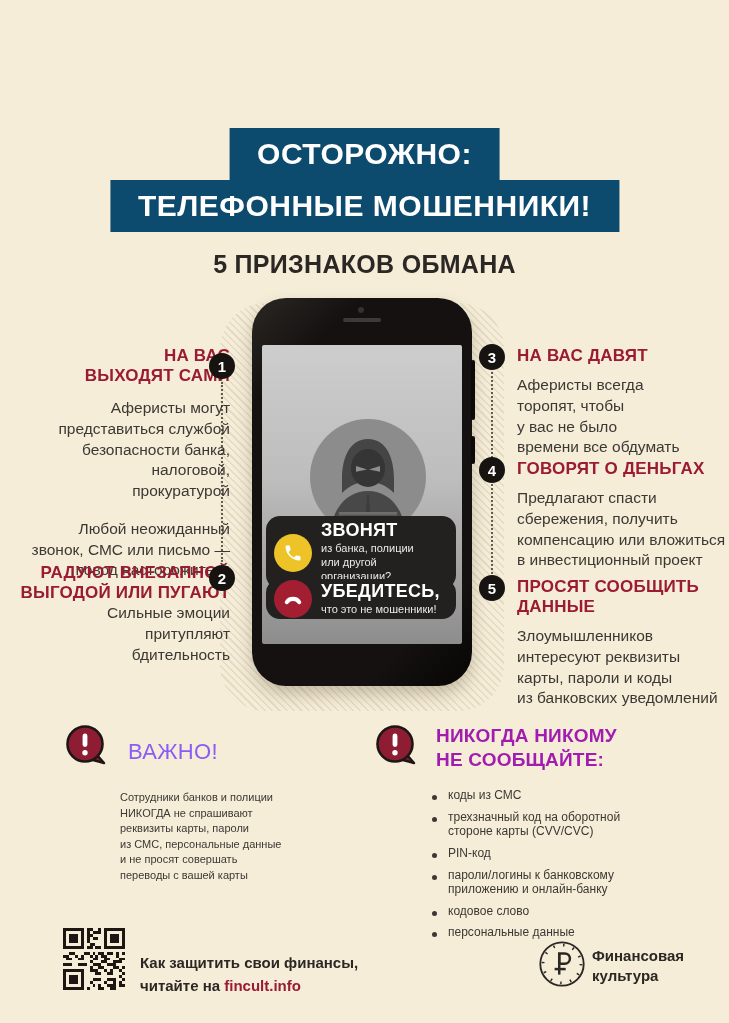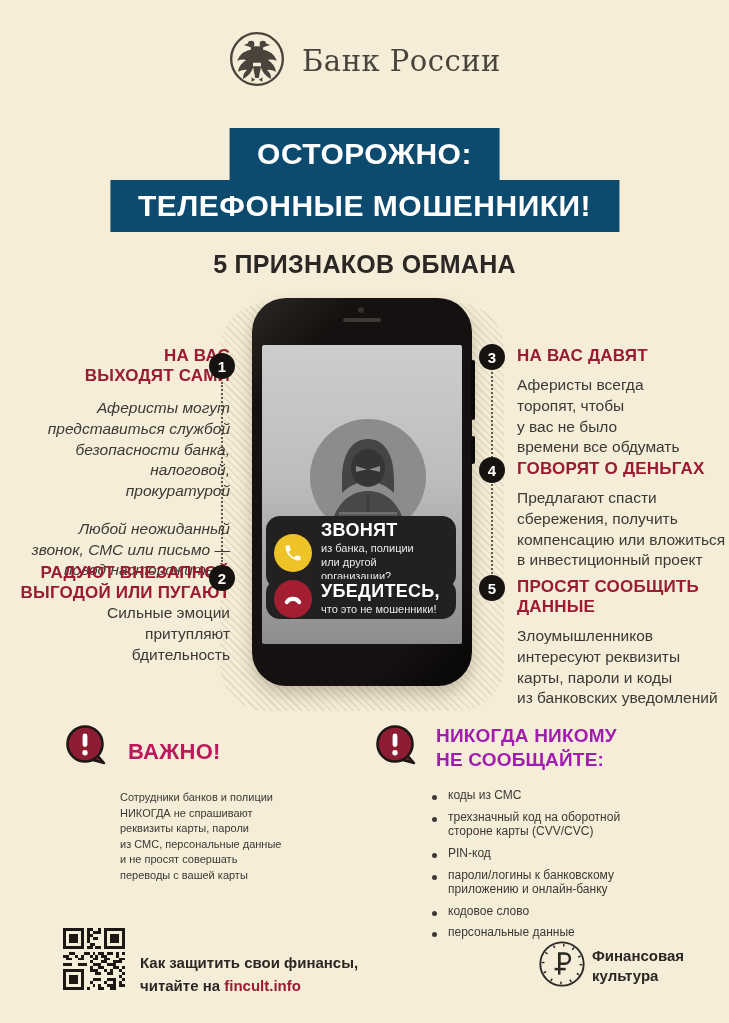--- a/index.html
+++ b/index.html
@@ -69,21 +69,21 @@
   .circ.yellow{background:#eec327;}
   .circ.red{background:#a41e31;}
   .bubble-title{font-weight:700; font-size:18px; line-height:1.05; letter-spacing:.3px;}
   .bubble-sub{font-size:11px; line-height:1.25; color:#e9e9e9; margin-top:2px;}
 
   
   .sign-title{color:#9a1b32; font-weight:700; font-size:17px; line-height:1.18; letter-spacing:.2px;}
   .sign-body{font-size:15.5px; line-height:1.34; color:#3c3834;}
   .left-item{text-align:right;}
   .item1{left:30px; top:346px; width:200px;}
-  .item1 .sign-body{margin-top:12px;font-style:italic;}
+  .item1 .sign-body{margin-top:12px;}
   .item1 .second{margin-top:17px;}
   .item2{left:15px; top:563px; width:215px;}
   .item2 .sign-body{}
   .badge{
     width:26px; height:26px; border-radius:50%; background:#171310; color:#fff;
     font-weight:700; font-size:15px; display:flex; align-items:center; justify-content:center;
     z-index:3;
   }
   .badge1{left:209px; top:353px;}
   .badge2{left:209px; top:565px;}
@@ -95,21 +95,21 @@
   .conn-right{left:491px; top:372px; height:202px;}
   .right-item{width:215px;}
   .item3{left:517px; top:346px;}
   .item4{left:517px; top:459px;}
   .item5{left:517px; top:577px;}
   .right-item .sign-body{margin-top:9px;}
 
   
   .warn-head{display:flex; align-items:center;}
   .important{left:62px; top:722px; width:300px;}
-  .important .warn-title{font-size:22px; font-weight:700; color:#be185d; margin-left:18px; margin-top:8px; letter-spacing:.3px;}
+  .important .warn-title{font-size:22px; font-weight:400; color:#8b5cf6; margin-left:18px; margin-top:8px; letter-spacing:.3px;}
   .important .warn-body{margin-left:58px; margin-top:16px; font-size:11px; line-height:1.42;}
   .never{left:372px; top:722px; width:330px;}
   .never .warn-title{font-size:19px; font-weight:700; color:#a21caf; margin-left:16px; line-height:1.25; letter-spacing:.2px;}
   .never-list{margin:14px 0 0 58px; padding:0; list-style:none;}
   .never-list li{
     position:relative; padding-left:18px; font-size:12px; line-height:1.22;
     margin-bottom:7px; color:#3c3834;
   }
   .never-list li::before{
     content:""; position:absolute; left:2px; top:7px; width:5px; height:5px;
@@ -121,40 +121,20 @@
   .footer-text{left:140px; top:952px; font-size:15px; font-weight:700; color:#2b2724; line-height:1.5;}
   .fincult-link{color:#9a1b32; cursor:pointer;}
   .fk-logo{left:538px; top:940px;}
   .fk-name{left:592px; top:946px; font-size:15px; font-weight:700; color:#2b2724; line-height:1.35;}
 </style>
 </head>
 <body>
 
 <div class="poster">
 
-  <div class="abs brand-row">
-    <span>
-      <svg width="58" height="58" viewBox="0 0 64 64">
-        <circle cx="32" cy="32" r="28.5" fill="none" stroke="#4a433c" stroke-width="2.6"></circle>
-        <g fill="#4a433c">
-          <circle cx="25.5" cy="15.5" r="3.6"></circle>
-          <circle cx="38.5" cy="15.5" r="3.6"></circle>
-          <path d="M22.5 14.5 L17.5 16.5 L22.5 18.2 Z"></path>
-          <path d="M41.5 14.5 L46.5 16.5 L41.5 18.2 Z"></path>
-          <path d="M25 18 L39 18 L37 36 L27 36 Z"></path>
-          <path d="M28 21 Q14 23 10 34 Q16 32 20 33 Q12 38 11 46 Q17 43 21 44 Q16 48 16.5 54 Q25 50 27.5 42 Z"></path>
-          <path d="M36 21 Q50 23 54 34 Q48 32 44 33 Q52 38 53 46 Q47 43 43 44 Q48 48 47.5 54 Q39 50 36.5 42 Z"></path>
-          <path d="M27.5 40 L36.5 40 L34 53 L30 53 Z"></path>
-          <path d="M26 52 L30 55 L26 57 Z"></path>
-          <path d="M38 52 L34 55 L38 57 Z"></path>
-        </g>
-      </svg>
-    </span>
-    <span class="bank-name">Банк России</span>
-  </div>
 
   <div class="abs banner-box banner-line1">ОСТОРОЖНО:</div>
   <div class="abs banner-box banner-line2">ТЕЛЕФОННЫЕ МОШЕННИКИ!</div>
   <div class="abs subtitle">5 ПРИЗНАКОВ ОБМАНА</div>
 
   <div class="abs hatch"></div>
   <div class="abs phone">
     <div class="abs cam-dot"></div>
     <div class="abs speaker"></div>
     <div class="abs side-btn b1"></div>

